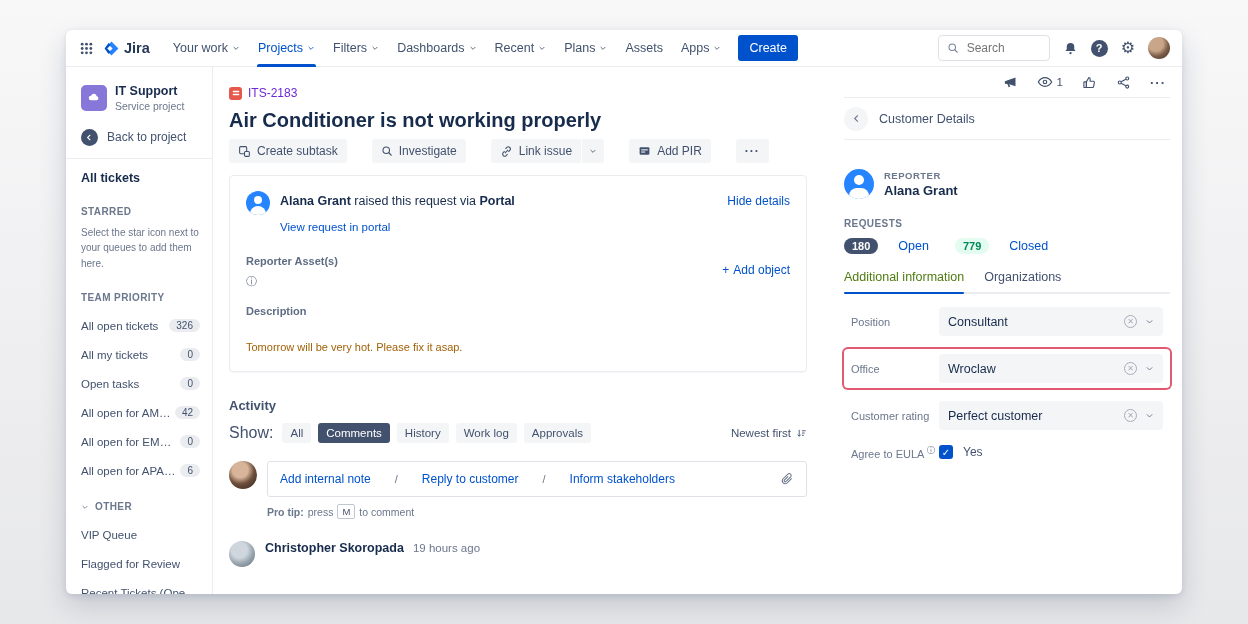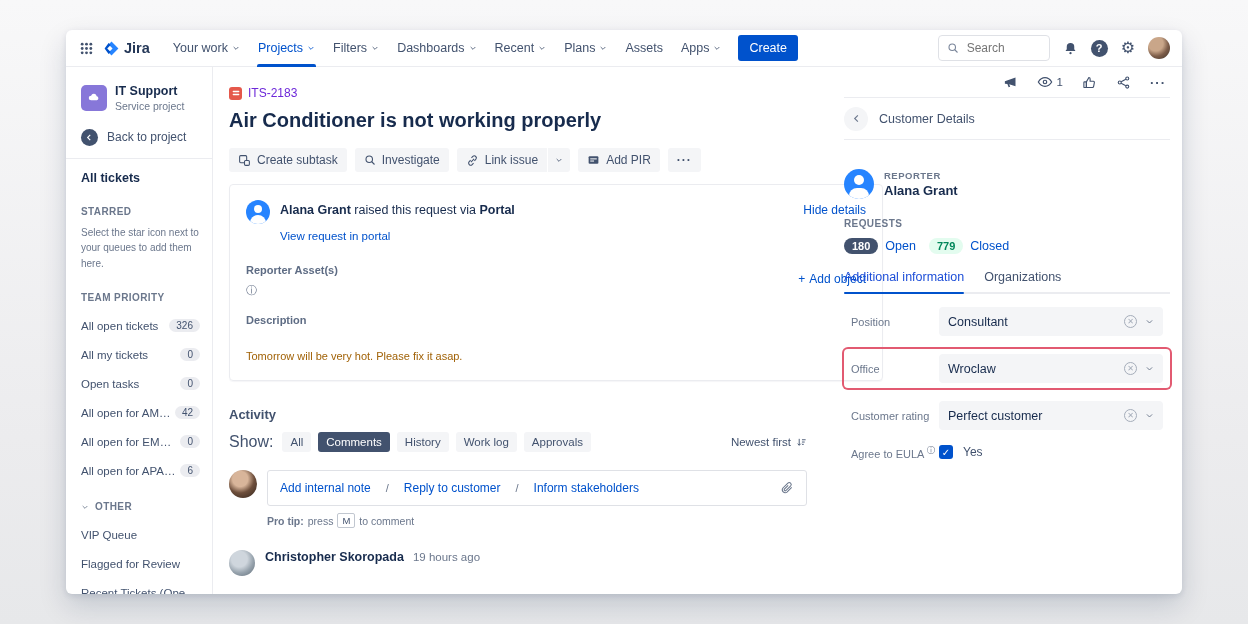--- a/index.html
+++ b/index.html
@@ -56,28 +56,28 @@
   .queue-label { font-size:11.5px; color:#42526E; white-space:nowrap; overflow:hidden; text-overflow:ellipsis; }
   .count-badge { background:#EBECF0; border-radius:9px; padding:1px 7px; font-size:10px; color:#42526E; flex-shrink:0; margin-left:4px; }
   .other-header { display:flex; align-items:center; gap:6px; margin-top:24px; cursor:pointer; }
   .other-item { font-size:11.5px; color:#42526E; margin-top:17px; white-space:nowrap; overflow:hidden; text-overflow:ellipsis; cursor:pointer; }
 
   
   .main { flex:1; min-width:0; padding:19px 16px 0 16px; }
   .breadcrumb { display:flex; align-items:center; gap:6px; font-size:12px; color:#6d28d9; cursor:pointer; width:fit-content; }
   .issue-type-icon { width:13px; height:13px; border-radius:3px; background:#E5584B; display:flex; align-items:center; justify-content:center; flex-shrink:0; }
   .page-title { font-size:20px; font-weight:600; color:#172B4D; margin-top:9px; }
-  .toolbar { display:flex; gap:8px; align-items:center; margin-top:16px; }
+  .toolbar { display:flex; gap:25px; align-items:center; margin-top:7px; }
   .tbtn { display:flex; align-items:center; gap:6px; background:#F4F5F7; border:none; border-radius:3px; padding:5px 9px; font-size:12px; color:#42526E; cursor:pointer; font-family:inherit; }
   .link-group { display:flex; gap:1px; }
   .link-main { border-radius:3px 0 0 3px; }
   .link-chevbtn { border-radius:0 3px 3px 0; padding:5px 7px; }
   .more-btn { letter-spacing:1px; font-weight:bold; }
 
-  .card { width:654px; border:1px solid #EBECF0; border-radius:4px; margin-top:12px; padding:15px 16px 18px; box-shadow:0 1px 1px rgba(9,30,66,.04); }
+  .card { width:578px; border:1px solid #EBECF0; border-radius:4px; margin-top:12px; padding:15px 16px 18px; box-shadow:0 1px 1px rgba(9,30,66,.04); }
   .card-head { display:flex; align-items:flex-start; gap:10px; }
   .avatar-blue { width:24px; height:24px; border-radius:50%; background:#2684FF; position:relative; overflow:hidden; flex-shrink:0; }
   .avatar-blue::before { content:""; position:absolute; width:8px; height:8px; border-radius:50%; background:#fff; left:8px; top:5px; }
   .avatar-blue::after { content:""; position:absolute; width:16px; height:10px; border-radius:8px 8px 0 0; background:#fff; left:4px; top:15px; }
   .raised-line { font-size:12.5px; color:#172B4D; padding-top:3px; }
   .bold { font-weight:bold; }
   .blue-link { color:#0052CC; font-size:12px; cursor:pointer; }
   .hide-details { margin-left:auto; padding-top:3px; font-weight:500; }
   .portal-link { display:block; margin-top:6px; margin-left:34px; font-size:11.5px; }
   .card-row { display:flex; margin-top:18px; }
@@ -91,21 +91,21 @@
 
   .activity-head { font-size:13px; font-weight:bold; color:#42526E; margin-top:26px; }
   .filters-row { display:flex; align-items:center; gap:7px; margin-top:10px; width:578px; }
   .show-label { font-size:16px; color:#42526E; margin-right:2px; }
   .chip { background:#F4F5F7; border:none; border-radius:3px; padding:4px 8px; font-size:11.5px; color:#42526E; cursor:pointer; font-family:inherit; }
   .chip.selected { background:#42526E; color:#fff; }
   .sort-ctl { margin-left:auto; display:flex; align-items:center; gap:5px; font-size:11.5px; color:#42526E; cursor:pointer; }
 
   .composer { display:flex; gap:10px; margin-top:18px; width:578px; align-items:flex-start; }
   .avatar-me { width:28px; height:28px; background:radial-gradient(circle at 40% 32%, #d8b59a 0 30%, #6e4f3c 55%, #2e211a 100%); }
-  .composer-box { flex:1; border:1px solid #DFE1E6; border-radius:3px; padding:10px 12px; display:flex; align-items:center; gap:15px; }
+  .composer-box { flex:1; border:1px solid #DFE1E6; border-radius:3px; padding:10px 12px; display:flex; align-items:center; gap:24px; }
   .composer-link { font-size:12px; font-weight:500; color:#0052CC; cursor:pointer; white-space:nowrap; }
   .sep { color:#6B778C; font-size:11px; }
   .clip { margin-left:auto; color:#6B778C; display:flex; cursor:pointer; }
   .protip { font-size:10.5px; color:#6B778C; margin:7px 0 0 38px; display:flex; align-items:center; gap:4px; }
   .kbd { border:1px solid #C1C7D0; border-radius:2px; padding:0 4px; font-size:9.5px; color:#42526E; background:#fff; line-height:13px; }
 
   .comment { display:flex; gap:10px; margin-top:22px; width:578px; }
   .avatar-chris { width:26px; height:26px; background:radial-gradient(circle at 40% 35%, #cfd6dd 0 34%, #97a3ad 60%, #5d6a75 100%); }
   .comment-top { font-size:12.5px; display:flex; align-items:baseline; gap:9px; }
   .comment-author { font-weight:bold; color:#172B4D; cursor:pointer; }
@@ -120,28 +120,28 @@
   .panel-header { display:flex; align-items:center; gap:11px; height:42px; border-bottom:1px solid #ebecf0; }
   .panel-back { width:24px; height:24px; border-radius:50%; background:#F4F5F7; color:#6B778C; display:flex; align-items:center; justify-content:center; cursor:pointer; flex-shrink:0; }
   .panel-title { font-size:12.5px; color:#42526E; }
   .reporter-block { display:flex; gap:10px; align-items:center; margin-top:29px; }
   .avatar-blue-lg { width:30px; height:30px; }
   .avatar-blue-lg::before { width:10px; height:10px; left:10px; top:6px; }
   .avatar-blue-lg::after { width:20px; height:12px; left:5px; top:19px; }
   .reporter-label { font-size:9.5px; font-weight:bold; color:#6B778C; letter-spacing:.5px; }
   .reporter-name { font-size:13px; font-weight:bold; color:#172B4D; margin-top:2px; }
   .requests-label { font-size:10px; font-weight:bold; color:#6B778C; letter-spacing:.4px; margin-top:19px; }
-  .badges-row { display:flex; align-items:center; gap:7px; margin-top:9px; }
+  .badges-row { display:flex; align-items:center; gap:20px; margin-top:9px; }
   .badge-dark { background:#42526E; color:#fff; border-radius:10px; padding:2px 8px; font-size:11px; font-weight:bold; }
   .badge-green { background:#E3FCEF; color:#00875A; border-radius:10px; padding:2px 8px; font-size:11px; font-weight:bold; }
   .req-link { font-size:12.5px; color:#0052CC; cursor:pointer; }
   .badge-green-gap { margin-left:6px; }
   .tabs { display:flex; gap:20px; border-bottom:2px solid #EBECF0; margin-top:16px; }
   .tab { font-size:12.5px; color:#42526E; padding-bottom:8px; position:relative; cursor:pointer; }
-  .tab.active { color:#1d4ed8; font-weight:500; }
+  .tab.active { color:#4d7c0f; font-weight:500; }
   .tab.active::after { content:""; position:absolute; left:0; right:0; bottom:-2px; height:2px; background:#0052CC; border-radius:1px; }
   .field-row { display:flex; align-items:center; margin-top:8px; padding:5px 7px; border-radius:4px; }
   .field-row.highlighted { box-shadow:0 0 0 2px #E25A71; }
   .field-label { width:88px; flex-shrink:0; font-size:11px; color:#6B778C; }
   .field-control { flex:1; background:#F4F5F7; border-radius:4px; height:29px; display:flex; align-items:center; padding:0 9px; font-size:12.5px; color:#172B4D; cursor:pointer; }
   .ctl-icons { margin-left:auto; display:flex; align-items:center; gap:8px; color:#A5ADBA; }
   .clear-x { width:13px; height:13px; border:1px solid #A5ADBA; border-radius:50%; font-size:8px; display:flex; align-items:center; justify-content:center; color:#A5ADBA; cursor:pointer; }
   .ctl-chev { display:flex; color:#6B778C; cursor:pointer; }
   .eula-row { display:flex; align-items:center; margin-top:10px; padding:0 7px; }
   .eula-label-cell { width:88px; flex-shrink:0; font-size:11px; color:#6B778C; }

